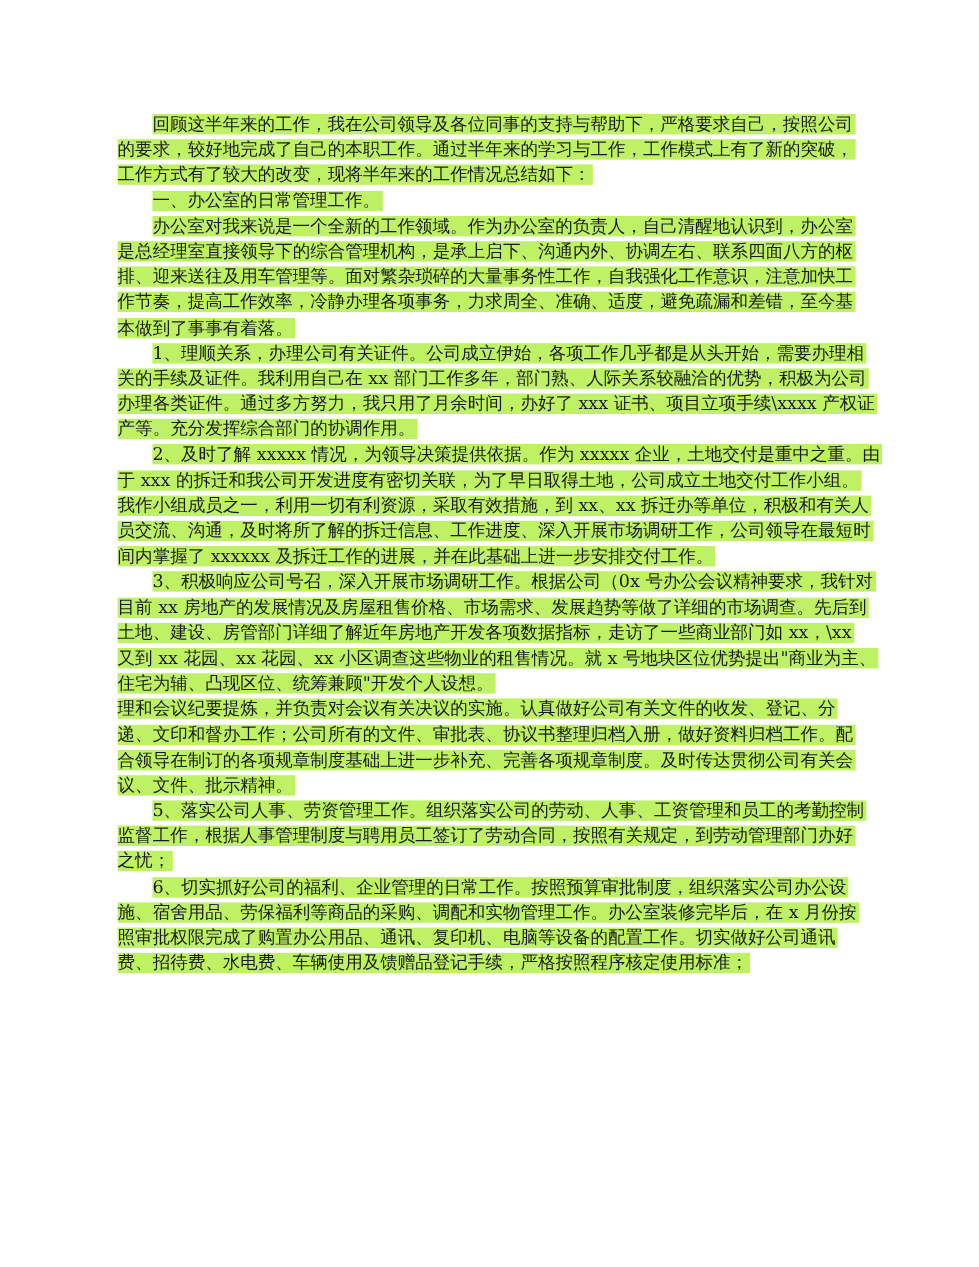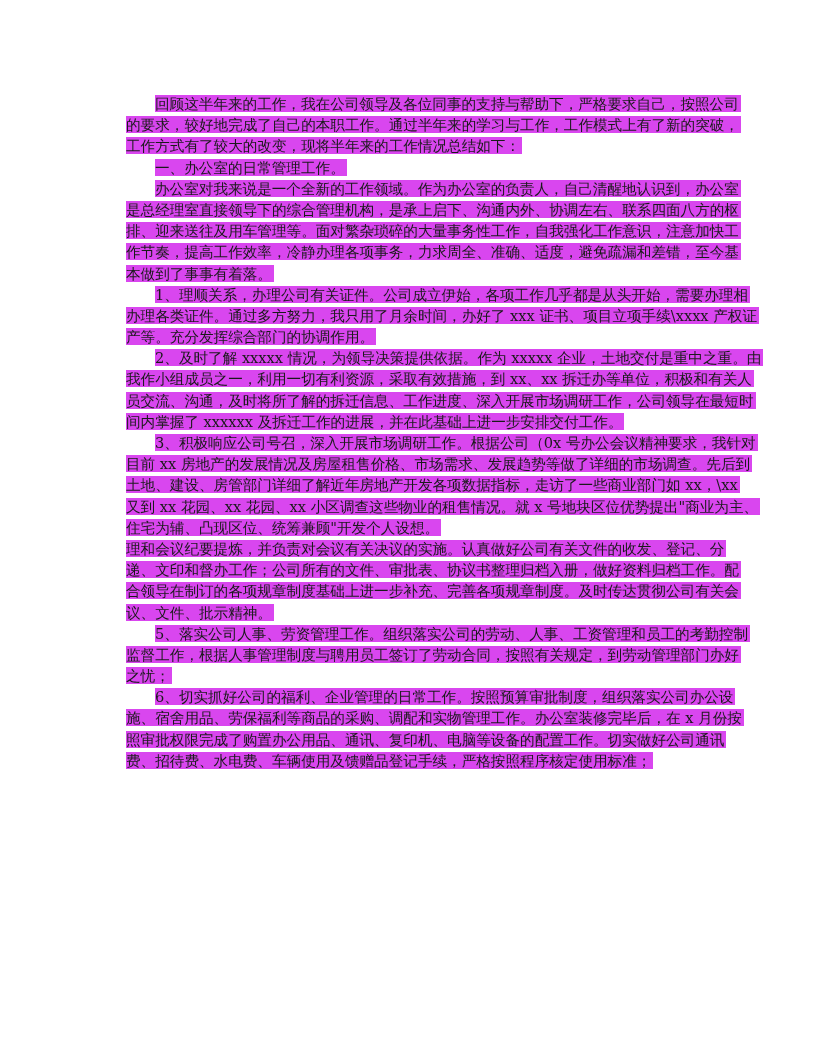--- a/index.html
+++ b/index.html
@@ -7,21 +7,21 @@
   .page {
     position: absolute; left: 98px; top: 93px; width: 624px;
     font-family: "DejaVu Serif", "Liberation Serif", serif;
     font-size: 14.6px; color: #1a1a1a;
   }
   .para { margin: 0; padding: 0; }
   .line {
     display: block; height: 21.2px; line-height: 21.2px;
     white-space: nowrap; overflow: visible;
   }
-  .hl { background: #d946ef; padding-right: 2px; margin-left: 28px; }
+  .hl { background: #bef264; padding-right: 2px; }
   .indent { padding-left: 29px; }
 </style>
 </head>
 <body>
 
 <div class="page">
 
   <div class="para">
     <span class="line indent"><span class="hl">回顾这半年来的工作，我在公司领导及各位同事的支持与帮助下，严格要求自己，按照公司</span></span>
     <span class="line"><span class="hl">的要求，较好地完成了自己的本职工作。通过半年来的学习与工作，工作模式上有了新的突破，</span></span>
@@ -35,26 +35,28 @@
   <div class="para">
     <span class="line indent"><span class="hl">办公室对我来说是一个全新的工作领域。作为办公室的负责人，自己清醒地认识到，办公室</span></span>
     <span class="line"><span class="hl">是总经理室直接领导下的综合管理机构，是承上启下、沟通内外、协调左右、联系四面八方的枢</span></span>
     <span class="line"><span class="hl">排、迎来送往及用车管理等。面对繁杂琐碎的大量事务性工作，自我强化工作意识，注意加快工</span></span>
     <span class="line"><span class="hl">作节奏，提高工作效率，冷静办理各项事务，力求周全、准确、适度，避免疏漏和差错，至今基</span></span>
     <span class="line"><span class="hl">本做到了事事有着落。</span></span>
   </div>
 
   <div class="para">
     <span class="line indent"><span class="hl">1、理顺关系，办理公司有关证件。公司成立伊始，各项工作几乎都是从头开始，需要办理相</span></span>
+    <span class="line"><span class="hl">关的手续及证件。我利用自己在 xx 部门工作多年，部门熟、人际关系较融洽的优势，积极为公司</span></span>
     <span class="line"><span class="hl">办理各类证件。通过多方努力，我只用了月余时间，办好了 xxx 证书、项目立项手续\xxxx 产权证</span></span>
     <span class="line"><span class="hl">产等。充分发挥综合部门的协调作用。</span></span>
   </div>
 
   <div class="para">
     <span class="line indent"><span class="hl">2、及时了解 xxxxx 情况，为领导决策提供依据。作为 xxxxx 企业，土地交付是重中之重。由</span></span>
+    <span class="line"><span class="hl">于 xxx 的拆迁和我公司开发进度有密切关联，为了早日取得土地，公司成立土地交付工作小组。</span></span>
     <span class="line"><span class="hl">我作小组成员之一，利用一切有利资源，采取有效措施，到 xx、xx 拆迁办等单位，积极和有关人</span></span>
     <span class="line"><span class="hl">员交流、沟通，及时将所了解的拆迁信息、工作进度、深入开展市场调研工作，公司领导在最短时</span></span>
     <span class="line"><span class="hl">间内掌握了 xxxxxx 及拆迁工作的进展，并在此基础上进一步安排交付工作。</span></span>
   </div>
 
   <div class="para">
     <span class="line indent"><span class="hl">3、积极响应公司号召，深入开展市场调研工作。根据公司（0x 号办公会议精神要求，我针对</span></span>
     <span class="line"><span class="hl">目前 xx 房地产的发展情况及房屋租售价格、市场需求、发展趋势等做了详细的市场调查。先后到</span></span>
     <span class="line"><span class="hl">土地、建设、房管部门详细了解近年房地产开发各项数据指标，走访了一些商业部门如 xx，\xx</span></span>
     <span class="line"><span class="hl">又到 xx 花园、xx 花园、xx 小区调查这些物业的租售情况。就 x 号地块区位优势提出"商业为主、</span></span>

